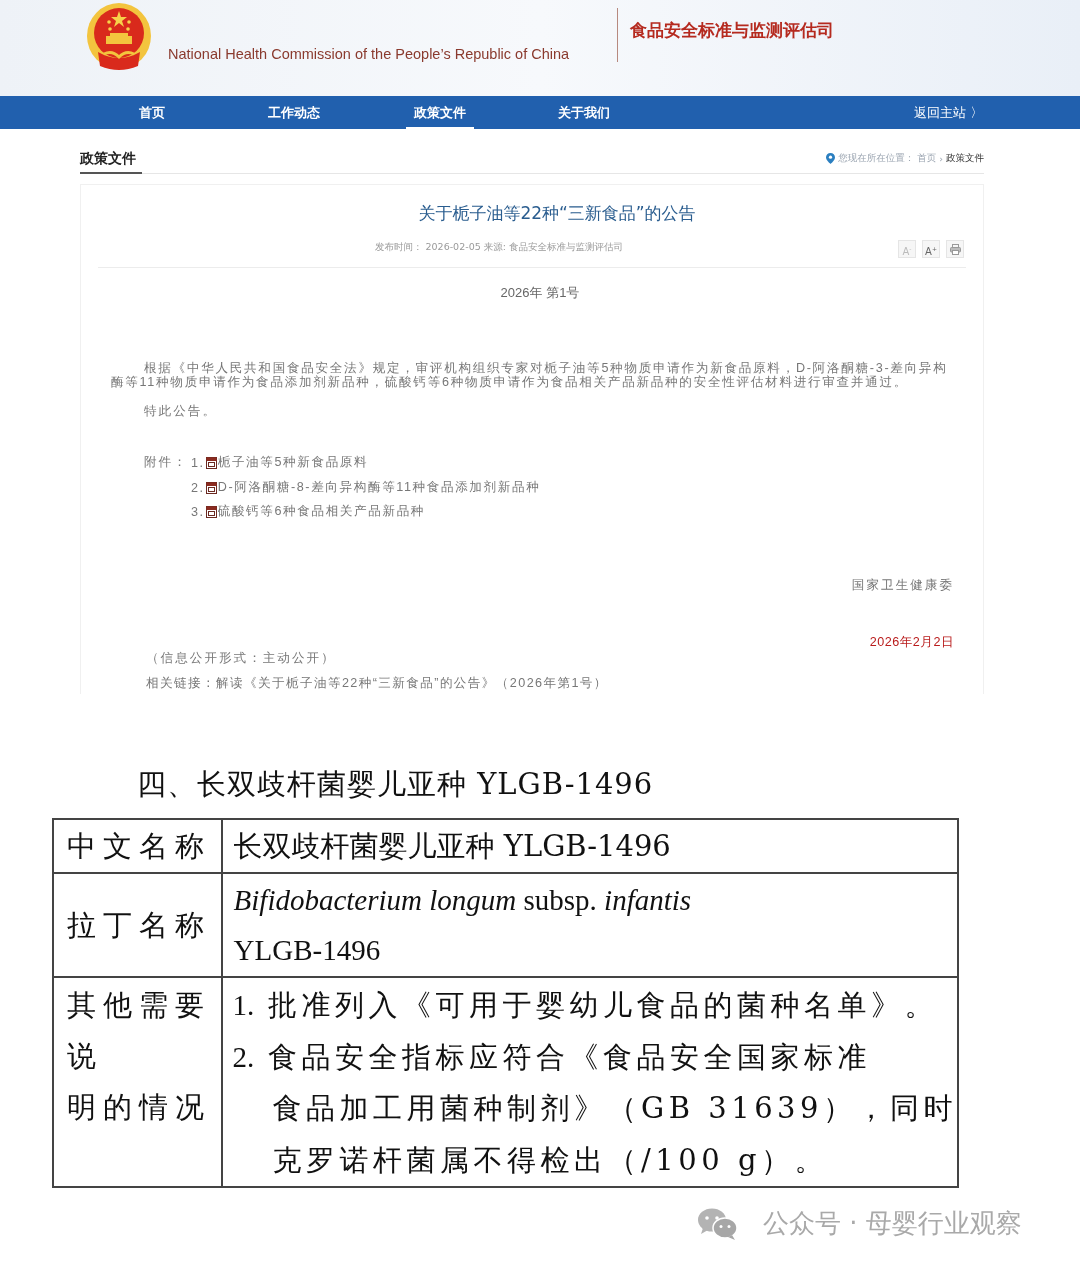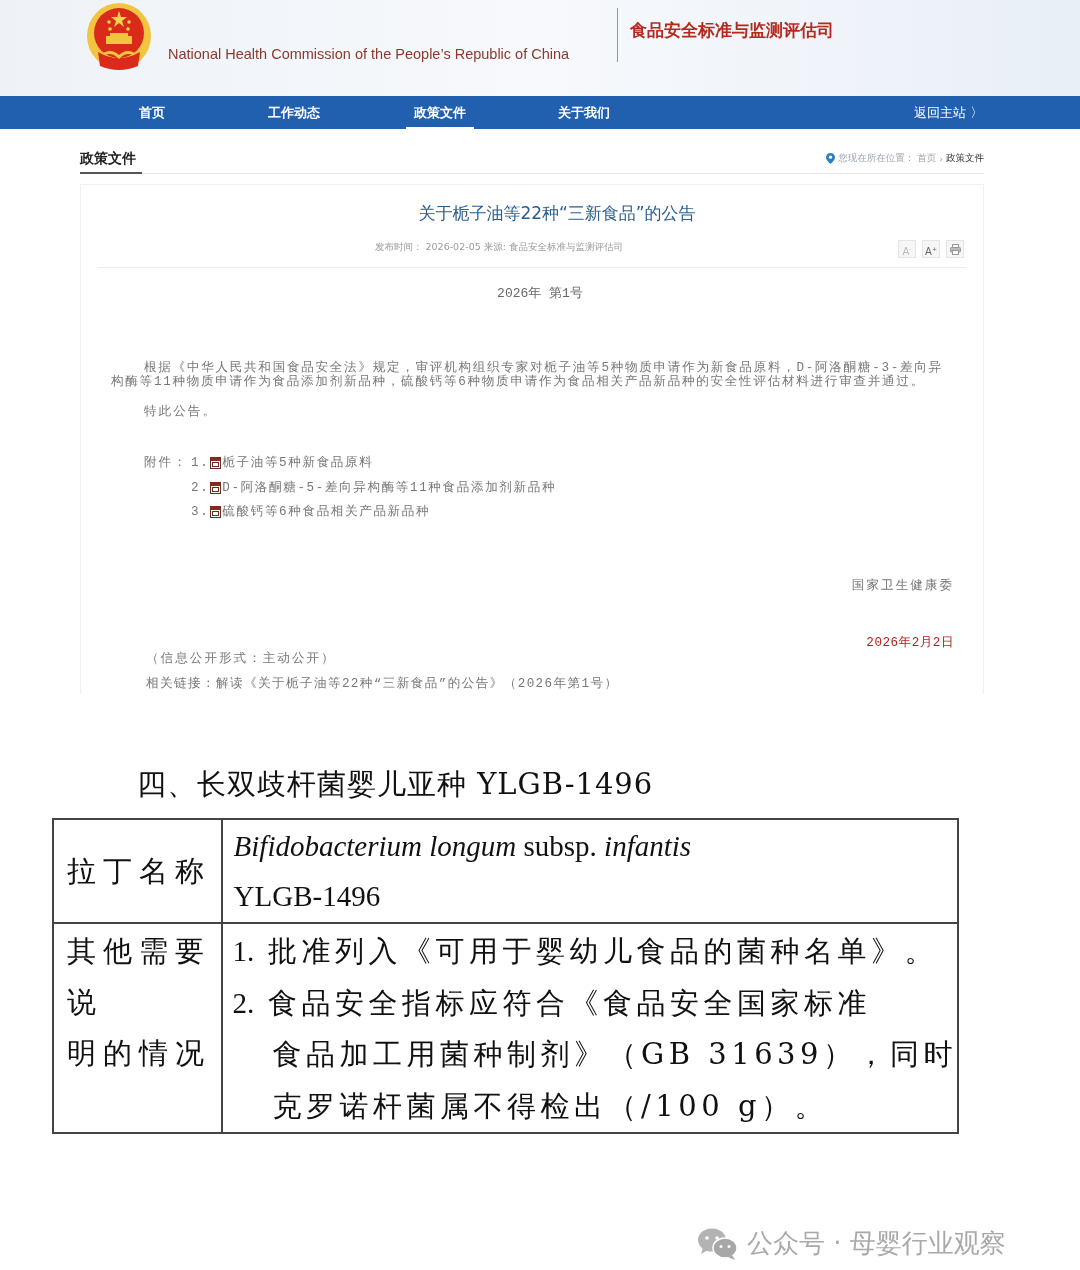--- a/index.html
+++ b/index.html
@@ -68,21 +68,21 @@
   }
   .tool-btn {
     position: absolute; top: 240px; width: 18px; height: 18px; border: 1px solid #e5e5e5; background: #f6f6f6;
     font-size: 10px; color: #999; text-align: center; line-height: 16px; cursor: pointer;
   }
   .tool-a-minus { left: 898px; color: #bbb; }
   .tool-a-plus { left: 922px; color: #666; }
   .tool-print { left: 946px; }
   .article-rule { position: absolute; left: 98px; top: 267px; width: 868px; height: 1px; background: #ececec; }
 
-  .doc-text { font-family: Liberation Mono, monospace; color: #777; }
+  .doc-text { font-family: Liberation Sans, sans-serif; color: #777; }
   .doc-number { position: absolute; left: 0; width: 100%; top: 284px; text-align: center; font-size: 13px; color: #666; }
   .doc-para {
     position: absolute; left: 111px; top: 330px; width: 846px; font-size: 12.6px; line-height: 14px;
     text-indent: 33px; letter-spacing: 1.7px; color: #777; margin-top: 31px;
   }
   .doc-closing { position: absolute; left: 144px; top: 403px; font-size: 12.6px; letter-spacing: 2px; color: #777; }
 
   .attach-label { position: absolute; left: 144px; top: 454px; font-size: 12.6px; letter-spacing: 2px; color: #777; }
   .attach-item {
     position: absolute; left: 191px; font-size: 12.6px; letter-spacing: 1.6px; color: #777; white-space: nowrap;
@@ -119,22 +119,22 @@
   .spec-table tr.r3 td { height: 206px; vertical-align: top; padding-top: 2px; }
   .spec-table td.label.top { line-height: 51px; padding-top: 2px; }
   .latin { font-family: "Liberation Serif", serif; font-size: 30px; margin-top: 36px; }
   .latin i { font-style: italic; }
   .note-line { display: block; white-space: nowrap; letter-spacing: 4.5px; font-size: 29px; line-height: 51.5px; }
   .note-line.indent { padding-left: 40px; }
   .note-num { font-family: "Liberation Serif", serif; letter-spacing: 0; }
 
   
   .watermark {
-    position: absolute; left: 697px; top: 1206px; display: flex; align-items: center; gap: 8px;
-    color: #a9a9a9; font-size: 26px; white-space: nowrap; margin-top: 20px;
+    position: absolute; left: 697px; top: 1206px; display: flex; align-items: center; gap: 24px;
+    color: #a9a9a9; font-size: 26px; white-space: nowrap;
   }
   .watermark svg { width: 42px; height: 34px; }
 </style>
 </head>
 <body>
 
 <div class="header">
   <svg class="emblem" viewBox="0 0 70 72">
     <ellipse cx="35" cy="34" rx="32" ry="33" fill="#f3c43e"></ellipse>
     <ellipse cx="35" cy="31" rx="25" ry="25" fill="#d92a1c"></ellipse>
@@ -203,21 +203,21 @@
     </svg>
   <span>栀子油等5种新食品原料</span>
 </div>
 <div class="attach-item attach-2 doc-text">
   <span>2.</span>
   <svg class="pdf" viewBox="0 0 11 12">
       <rect x="0.5" y="0.5" width="10" height="11" fill="#fff" stroke="#6b2a22"></rect>
       <rect x="0.5" y="0.5" width="10" height="3.5" fill="#8b2a1f"></rect>
       <rect x="2.5" y="5.5" width="6" height="4" fill="none" stroke="#6b2a22"></rect>
     </svg>
-  <span>D-阿洛酮糖-5-差向异构酶等11种食品添加剂新品种</span>
+  <span>D-阿洛酮糖-8-差向异构酶等11种食品添加剂新品种</span>
 </div>
 <div class="attach-item attach-3 doc-text">
   <span>3.</span>
   <svg class="pdf" viewBox="0 0 11 12">
       <rect x="0.5" y="0.5" width="10" height="11" fill="#fff" stroke="#6b2a22"></rect>
       <rect x="0.5" y="0.5" width="10" height="3.5" fill="#8b2a1f"></rect>
       <rect x="2.5" y="5.5" width="6" height="4" fill="none" stroke="#6b2a22"></rect>
     </svg>
   <span>硫酸钙等6种食品相关产品新品种</span>
 </div>
@@ -227,20 +227,24 @@
 
 <div class="disclosure doc-text">（信息公开形式：主动公开）</div>
 <div class="related doc-text">
   <span>相关链接：</span><span class="related-link">解读《关于栀子油等22种“三新食品”的公告》（2026年第1号）</span>
 </div>
 
 <div class="strain-heading">四、长双歧杆菌婴儿亚种 YLGB-1496</div>
 
 <table class="spec-table">
   <tbody>
+      <tr class="r1">
+    <td class="label">中文名称</td>
+    <td class="value">长双歧杆菌婴儿亚种 YLGB-1496</td>
+  </tr>
   <tr class="r2">
     <td class="label">拉丁名称</td>
     <td class="value latin">
       <div style="line-height:50px"><i>Bifidobacterium longum</i> <span>subsp.</span> <i>infantis</i></div>
       <div style="line-height:50px">YLGB-1496</div>
     </td>
   </tr>
   <tr class="r3">
     <td class="label top">
       <div>其他需要说</div>

